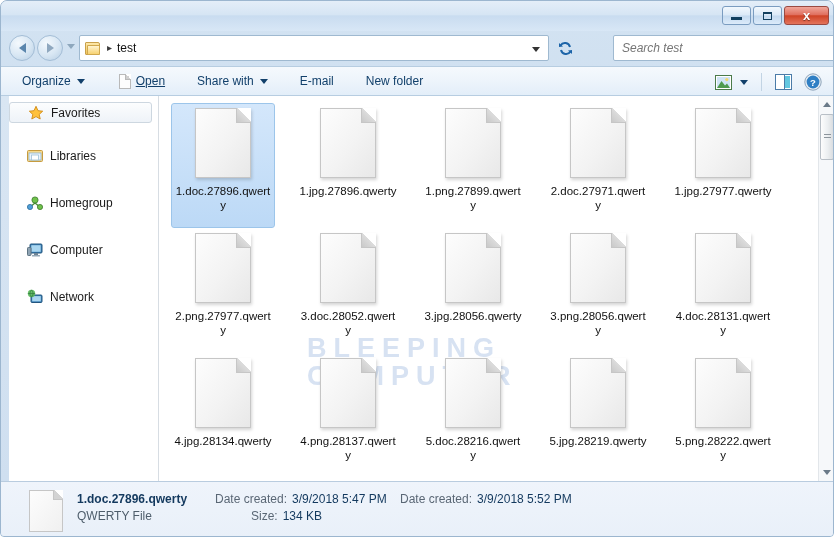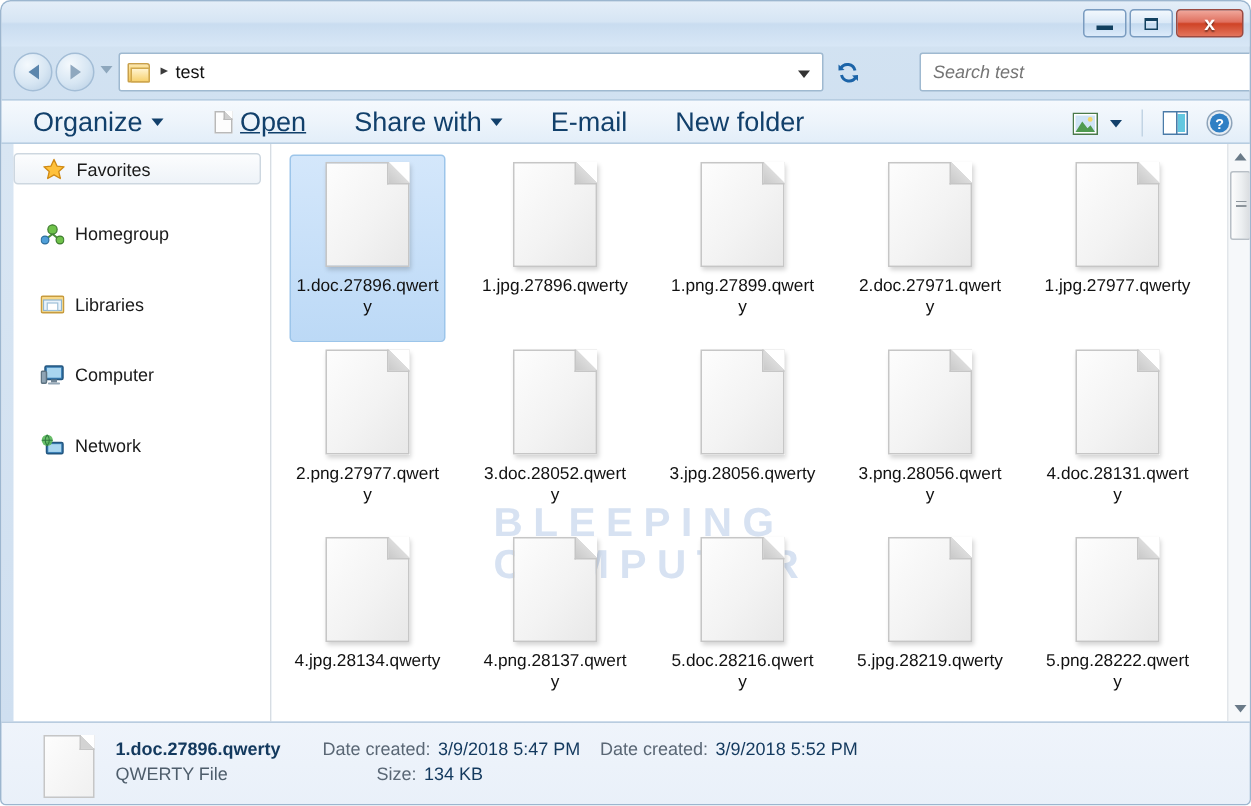--- a/index.html
+++ b/index.html
@@ -196,21 +196,21 @@
     box-sizing: border-box;
     display: flex;
     align-items: center;
     padding-left: 12px;
   }
   .tbitem {
     display: flex;
     align-items: center;
     height: 22px;
     padding: 0 8px;
-    font-size: 18px;
+    font-size: 12px;
     color: #12406b;
     white-space: nowrap;
     border: 1px solid transparent;
     border-radius: 2px;
     box-sizing: border-box;
   }
   .tbcaret {
     width: 0; height: 0;
     border-left: 4px solid transparent;
     border-right: 4px solid transparent;
@@ -255,21 +255,21 @@
 
   
   #body {
     position: absolute;
     left: 0; top: 95px;
     width: 834px;
     height: 385px;
     display: flex;
   }
   #navpane {
-    width: 180px;
+    width: 158px;
     background: #ffffff;
     border-right: 1px solid #d7dde3;
     box-sizing: border-box;
     padding-top: 4px;
     position: relative;
   }
   #navpane::before {
     content: "";
     position: absolute;
     left: 0; top: 0; bottom: 0;
@@ -591,39 +591,39 @@
           <svg width="16" height="16" viewBox="0 0 16 16">
             <path d="M8 1.3 L10 5.7 L14.7 6.2 L11.2 9.4 L12.2 14 L8 11.6 L3.8 14 L4.8 9.4 L1.3 6.2 L6 5.7 Z" fill="#ffc13b" stroke="#d08a14" stroke-width="0.9" stroke-linejoin="round"></path>
           </svg>
         </span>
         <span>Favorites</span>
       </div>
 
       <div class="navitem spaced">
         <span class="navicon">
           <svg width="16" height="16" viewBox="0 0 16 16">
+            <rect x="0.5" y="2.5" width="15" height="11" rx="1" fill="#f7d98a" stroke="#c79b3e"></rect>
+            <rect x="2" y="5" width="12" height="7" fill="#e9f3fb" stroke="#8fb4cf" stroke-width="0.8"></rect>
+            <rect x="4.5" y="7" width="7" height="5" fill="#ffffff" stroke="#9fc0d8" stroke-width="0.8"></rect>
+          </svg>
+        </span>
+        <span>Libraries</span>
+      </div>
+
+      <div class="navitem spaced">
+        <span class="navicon">
+          <svg width="16" height="16" viewBox="0 0 16 16">
             <line x1="8" y1="8" x2="3" y2="12" stroke="#4a8f3a" stroke-width="1.4"></line>
             <line x1="8" y1="8" x2="13" y2="12" stroke="#4a8f3a" stroke-width="1.4"></line>
             <circle cx="8" cy="5" r="3.1" fill="#6fc24a" stroke="#3d7a2f" stroke-width="0.8"></circle>
             <circle cx="3" cy="12" r="2.6" fill="#4f9fd8" stroke="#2d6d9c" stroke-width="0.8"></circle>
             <circle cx="13" cy="12" r="2.6" fill="#6fc24a" stroke="#3d7a2f" stroke-width="0.8"></circle>
           </svg>
         </span>
         <span>Homegroup</span>
-      </div>
-
-      <div class="navitem spaced">
-        <span class="navicon">
-          <svg width="16" height="16" viewBox="0 0 16 16">
-            <rect x="0.5" y="2.5" width="15" height="11" rx="1" fill="#f7d98a" stroke="#c79b3e"></rect>
-            <rect x="2" y="5" width="12" height="7" fill="#e9f3fb" stroke="#8fb4cf" stroke-width="0.8"></rect>
-            <rect x="4.5" y="7" width="7" height="5" fill="#ffffff" stroke="#9fc0d8" stroke-width="0.8"></rect>
-          </svg>
-        </span>
-        <span>Libraries</span>
       </div>
 
       <div class="navitem spaced">
         <span class="navicon">
           <svg width="16" height="16" viewBox="0 0 16 16">
             <rect x="3" y="2" width="12" height="9" rx="1" fill="#3b7fb5" stroke="#23567f"></rect>
             <rect x="4.3" y="3.2" width="9.4" height="6.6" fill="#a9d6f0"></rect>
             <rect x="7" y="11" width="4" height="2" fill="#6f8494"></rect>
             <rect x="5" y="13" width="8" height="1.4" rx="0.5" fill="#93a6b5"></rect>
             <rect x="0.5" y="5.5" width="3.5" height="8" rx="0.8" fill="#8fa4b4" stroke="#5d7382"></rect>

